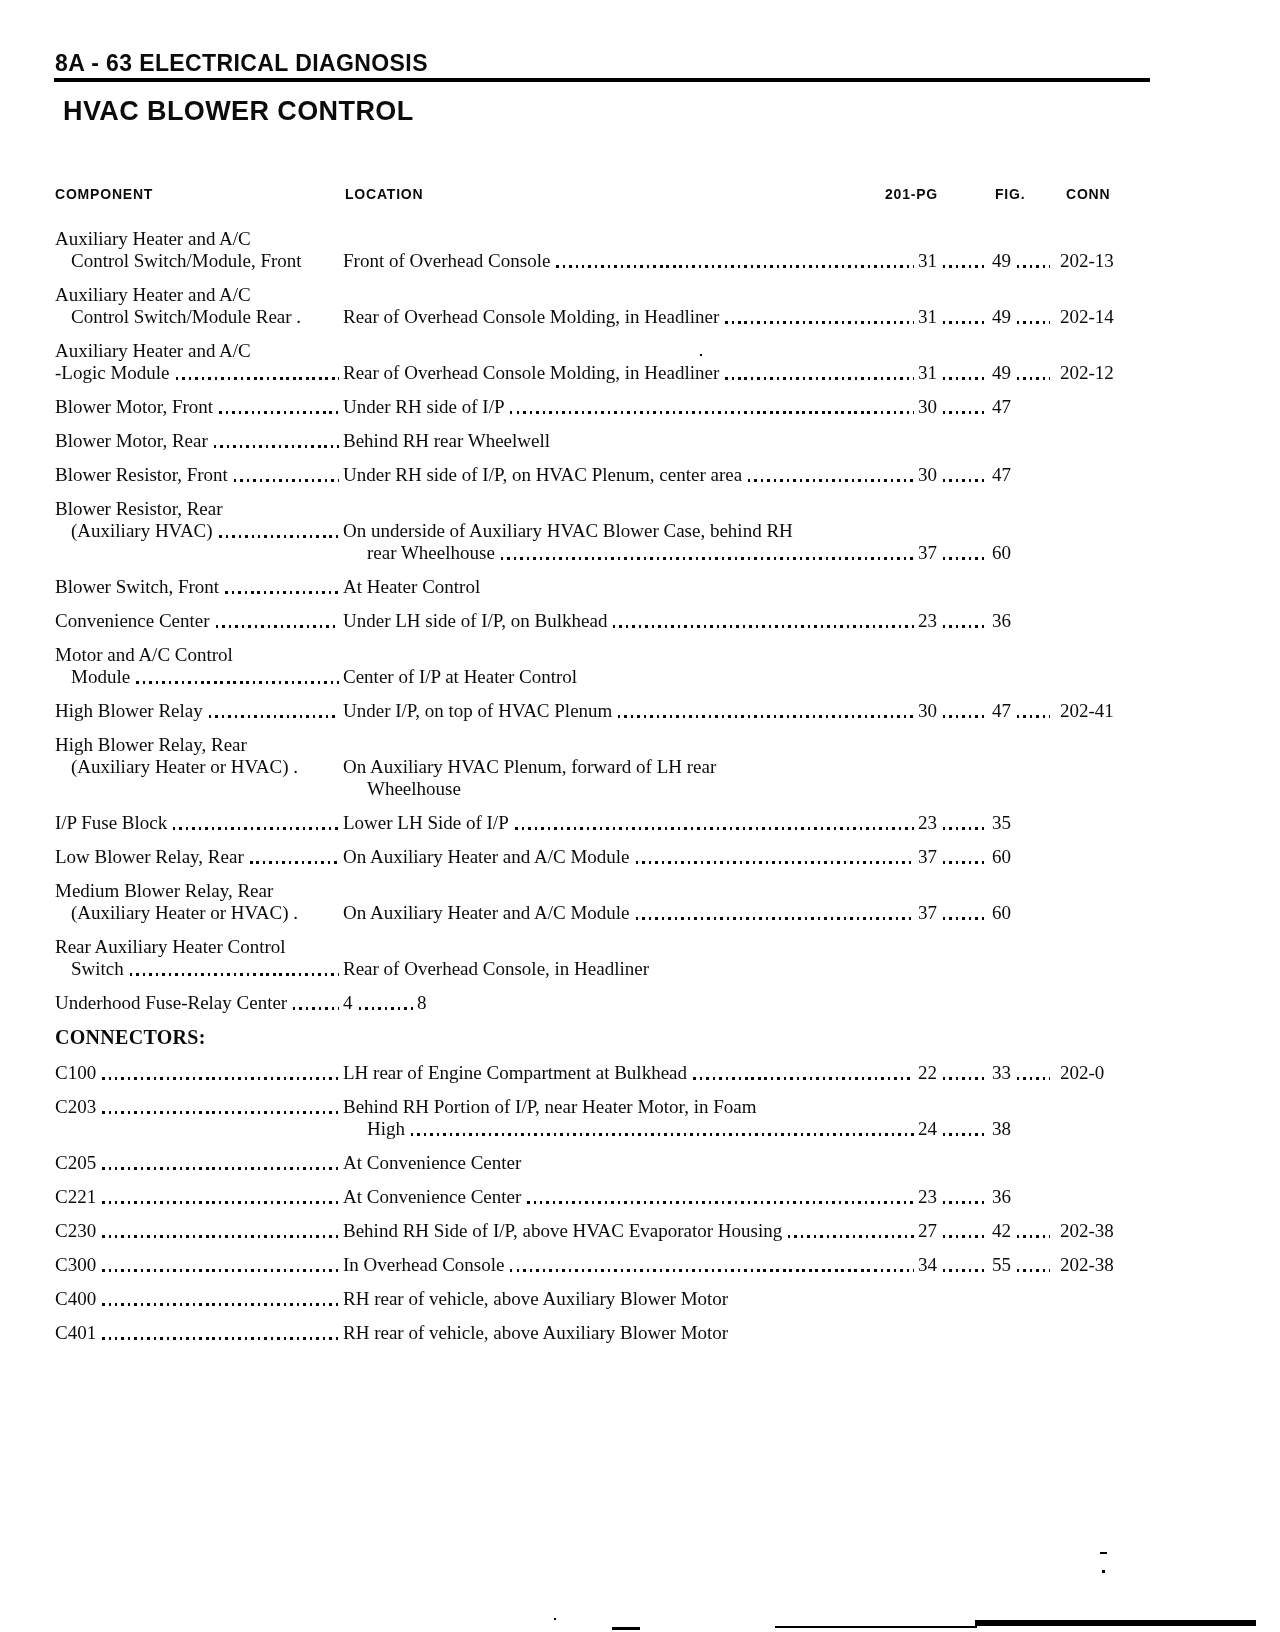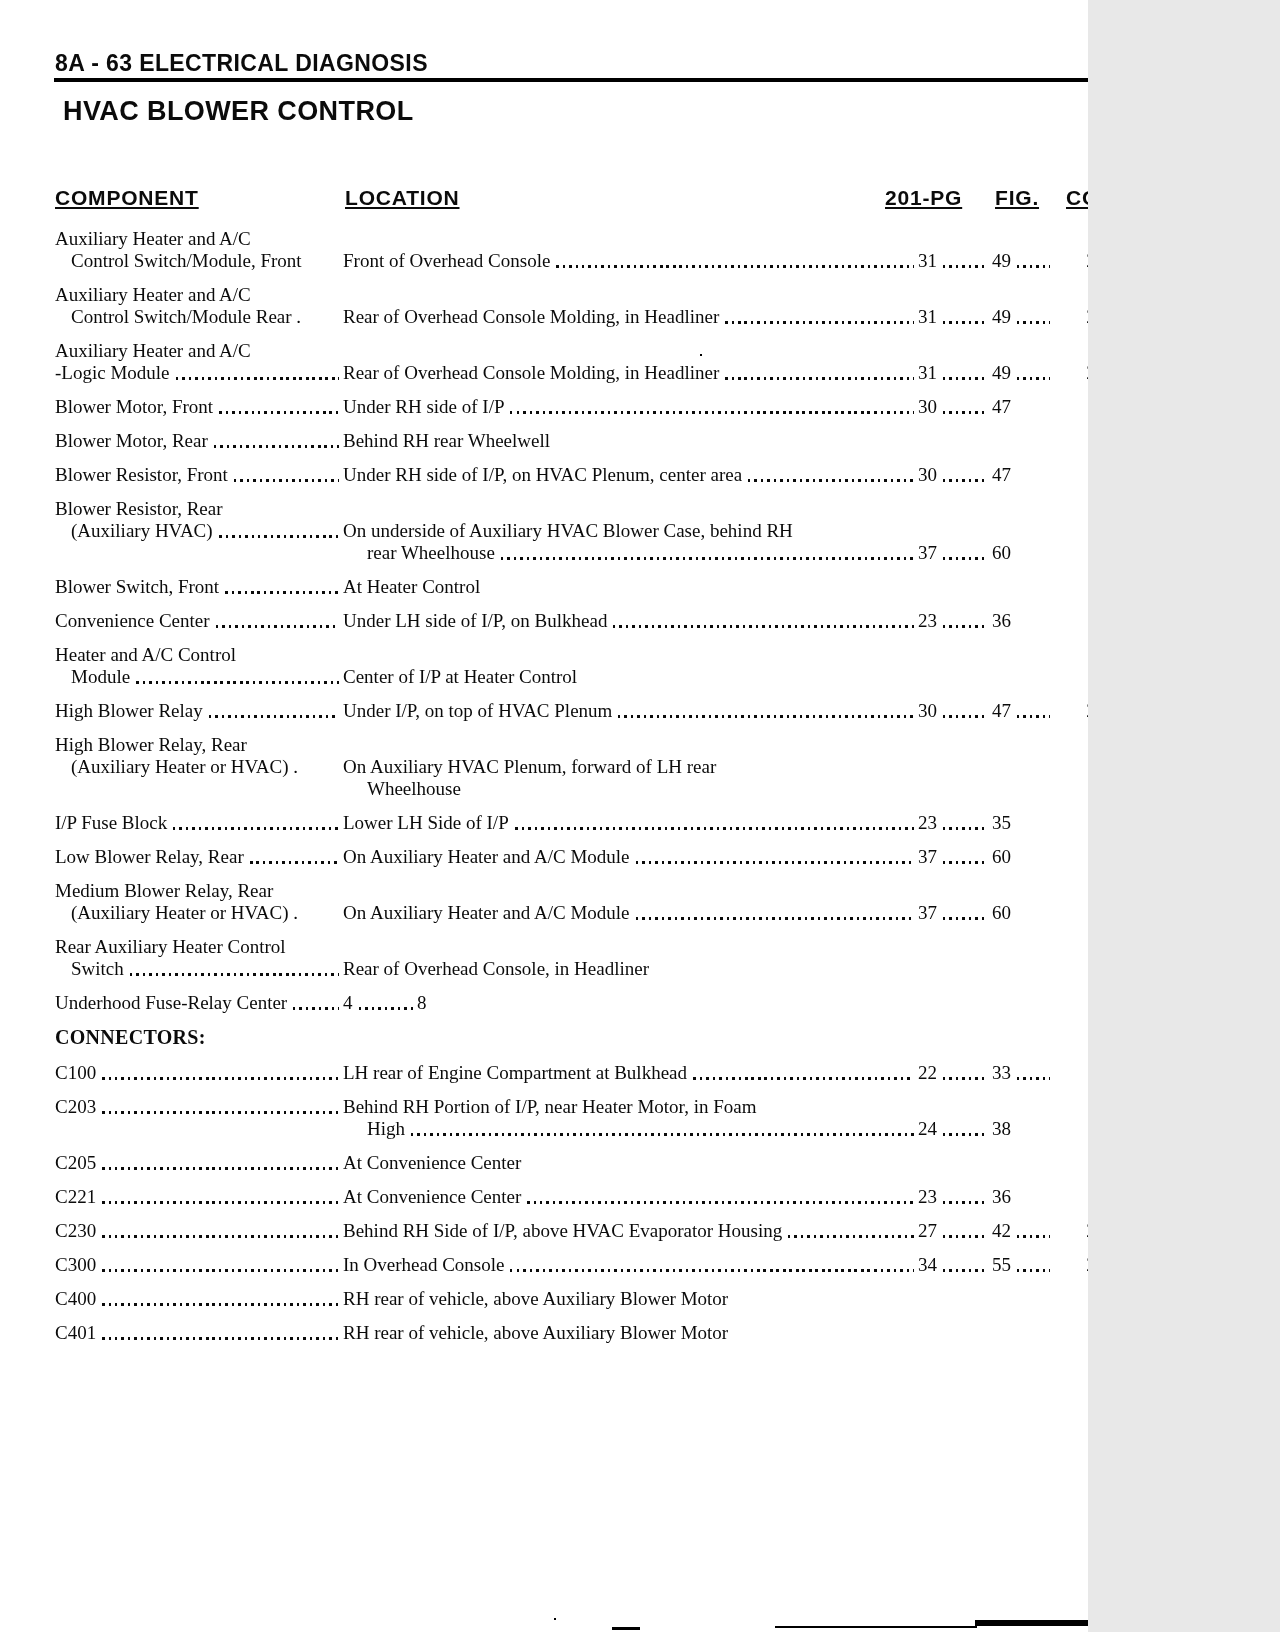--- a/index.html
+++ b/index.html
@@ -1,18 +1,18 @@
 <!DOCTYPE html>
 <html><head>
 <meta charset="utf-8">
 <style>
   html,body{margin:0;padding:0;background:#e8e8e8;}
   .page{
     position:relative;
-    width:1088px;height:1632px;
+    width:1280px;height:1632px;
     background:#ffffff;
     font-family:"Liberation Serif",serif;
     color:#0b0b0b;
     overflow:hidden;
     box-sizing:border-box;
   }
   .page *{box-sizing:border-box;}
   .top-header{
     position:absolute;left:55px;top:50px;
     font-family:"Liberation Sans",sans-serif;
@@ -24,39 +24,38 @@
   }
   .title{
     position:absolute;left:55px;top:88px;margin:8px;
     font-family:"Liberation Sans",sans-serif;
     font-weight:bold;font-size:27px;letter-spacing:0.4px;
     white-space:nowrap;
   }
   .col-headers span{
     position:absolute;top:186px;
     font-family:"Liberation Sans",sans-serif;
-    font-weight:bold;font-size:21px;letter-spacing:0.8px;
+    font-weight:bold;font-size:14px;letter-spacing:0.8px;
     white-space:nowrap;
-    text-decoration:underline;
   }
   .ch-comp{left:55px;}
   .ch-loc{left:345px;}
   .ch-pg{left:885px;}
   .ch-fig{left:995px;}
   .ch-conn{left:1066px;}
   #table-body{
     position:absolute;left:55px;top:228px;width:1085px;
     font-size:19px;
   }
   .row{margin-bottom:12px;}
   .section{
     font-weight:bold;font-size:20px;letter-spacing:0.3px;
     margin:4px 0 14px 0;line-height:22px;
   }
-  .line{display:flex;height:22px;text-align:right;}
+  .line{display:flex;height:22px;}
   .cell{display:flex;height:22px;line-height:22px;}
   .txt,.num{white-space:nowrap;}
   .comp{width:288px;flex:none;}
   .comp.ind1{padding-left:16px;}
   .loc{flex:1;min-width:0;}
   .loc.lind1{padding-left:24px;}
   .pg{width:74px;flex:none;}
   .fig{width:62px;flex:none;}
   .conn{width:86px;flex:none;padding-left:6px;display:block;white-space:nowrap;}
   .leader{
@@ -305,21 +304,21 @@
           </div>
           <div class="cell fig">
             <span class="num">36</span>
           </div>
           <div class="conn"></div>
         </div>
       </div>
       <div class="row">
         <div class="line">
           <div class="cell comp">
-            <span class="txt">Heater and A/C Control</span>
+            <span class="txt">Motor and A/C Control</span>
           </div>
           <div class="cell loc"></div>
           <div class="cell pg"></div>
           <div class="cell fig"></div>
           <div class="conn"></div>
         </div>
         <div class="line">
           <div class="cell comp ind1">
             <span class="txt">Module</span>
             <span class="leader"></span>

